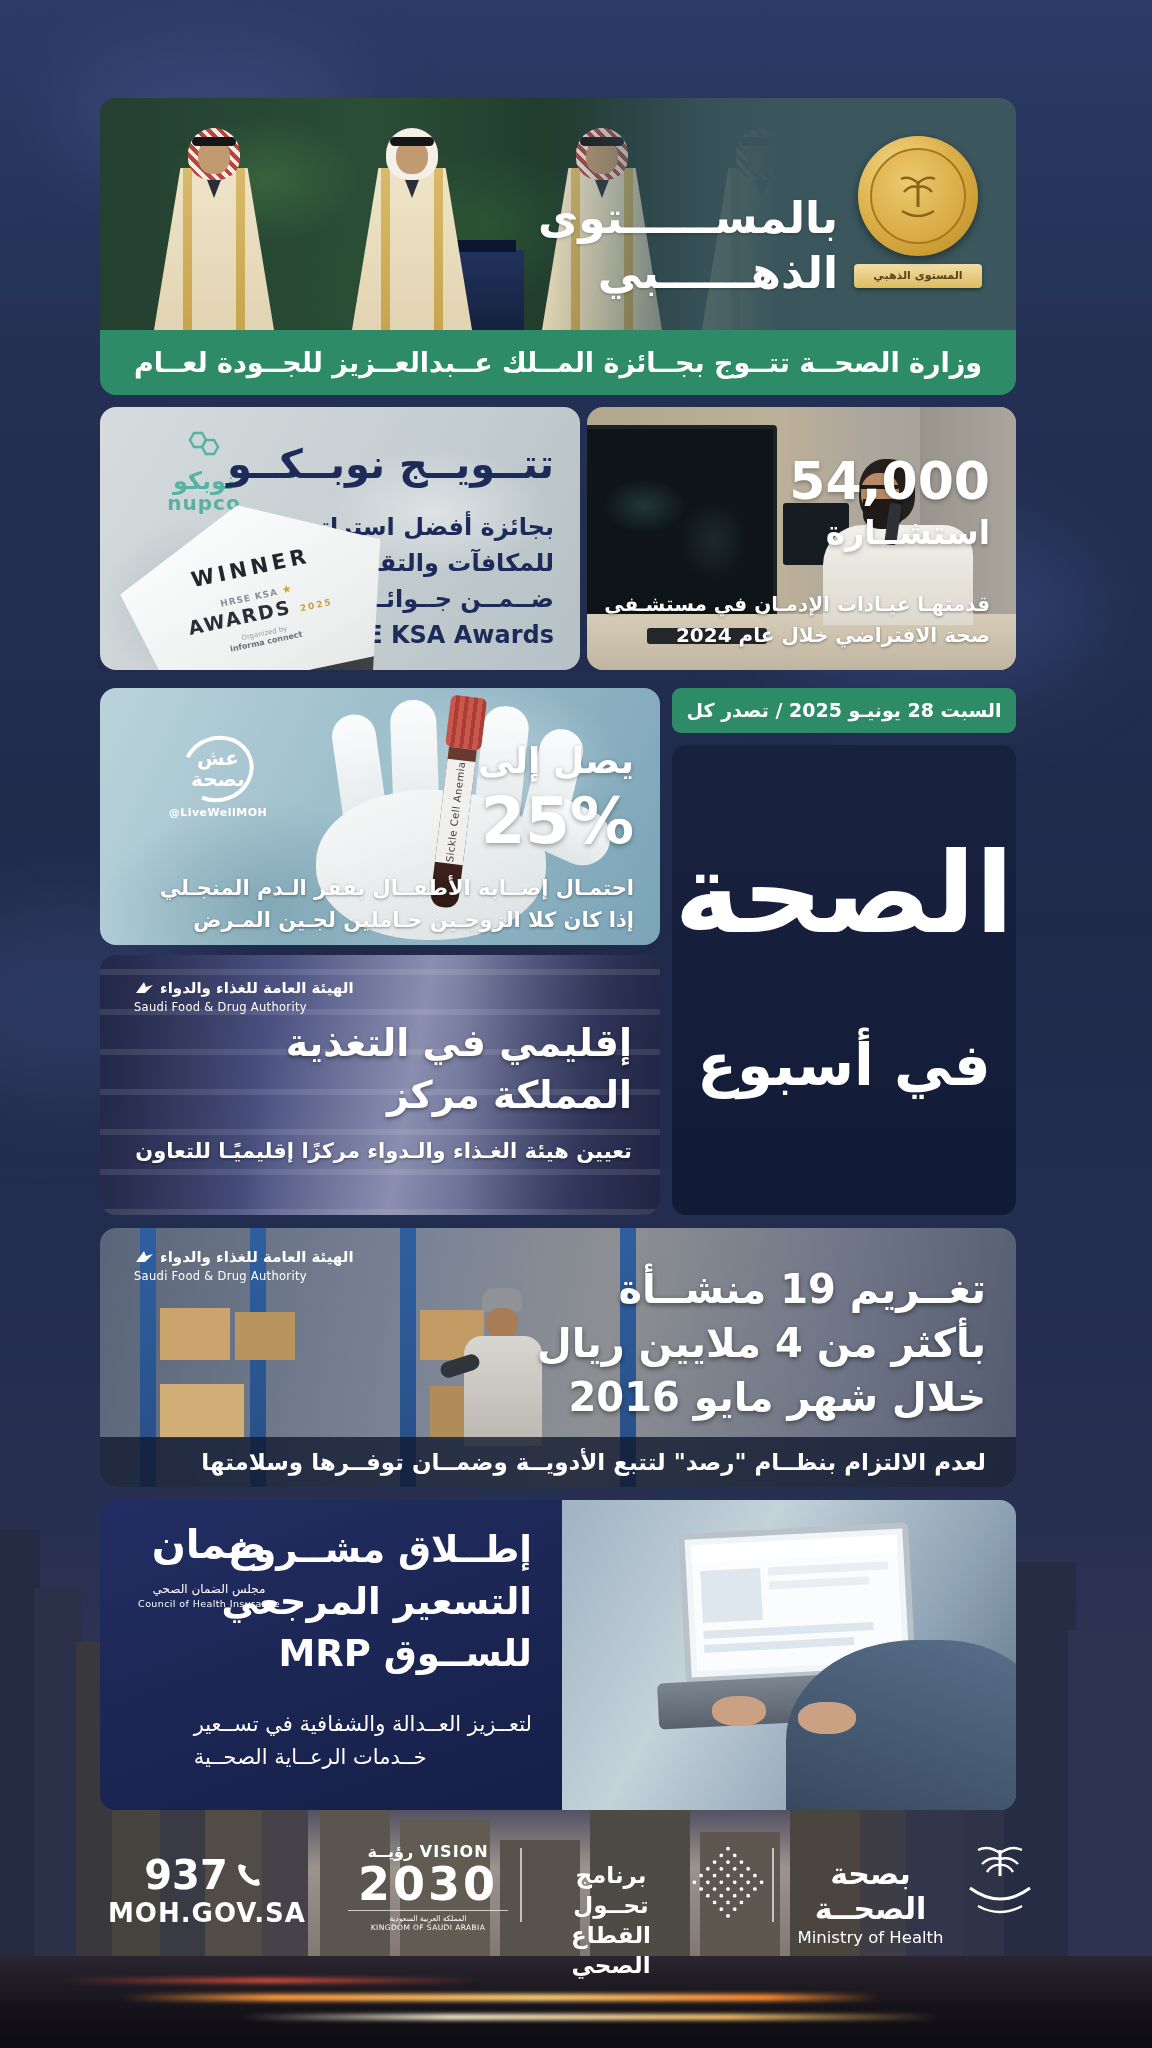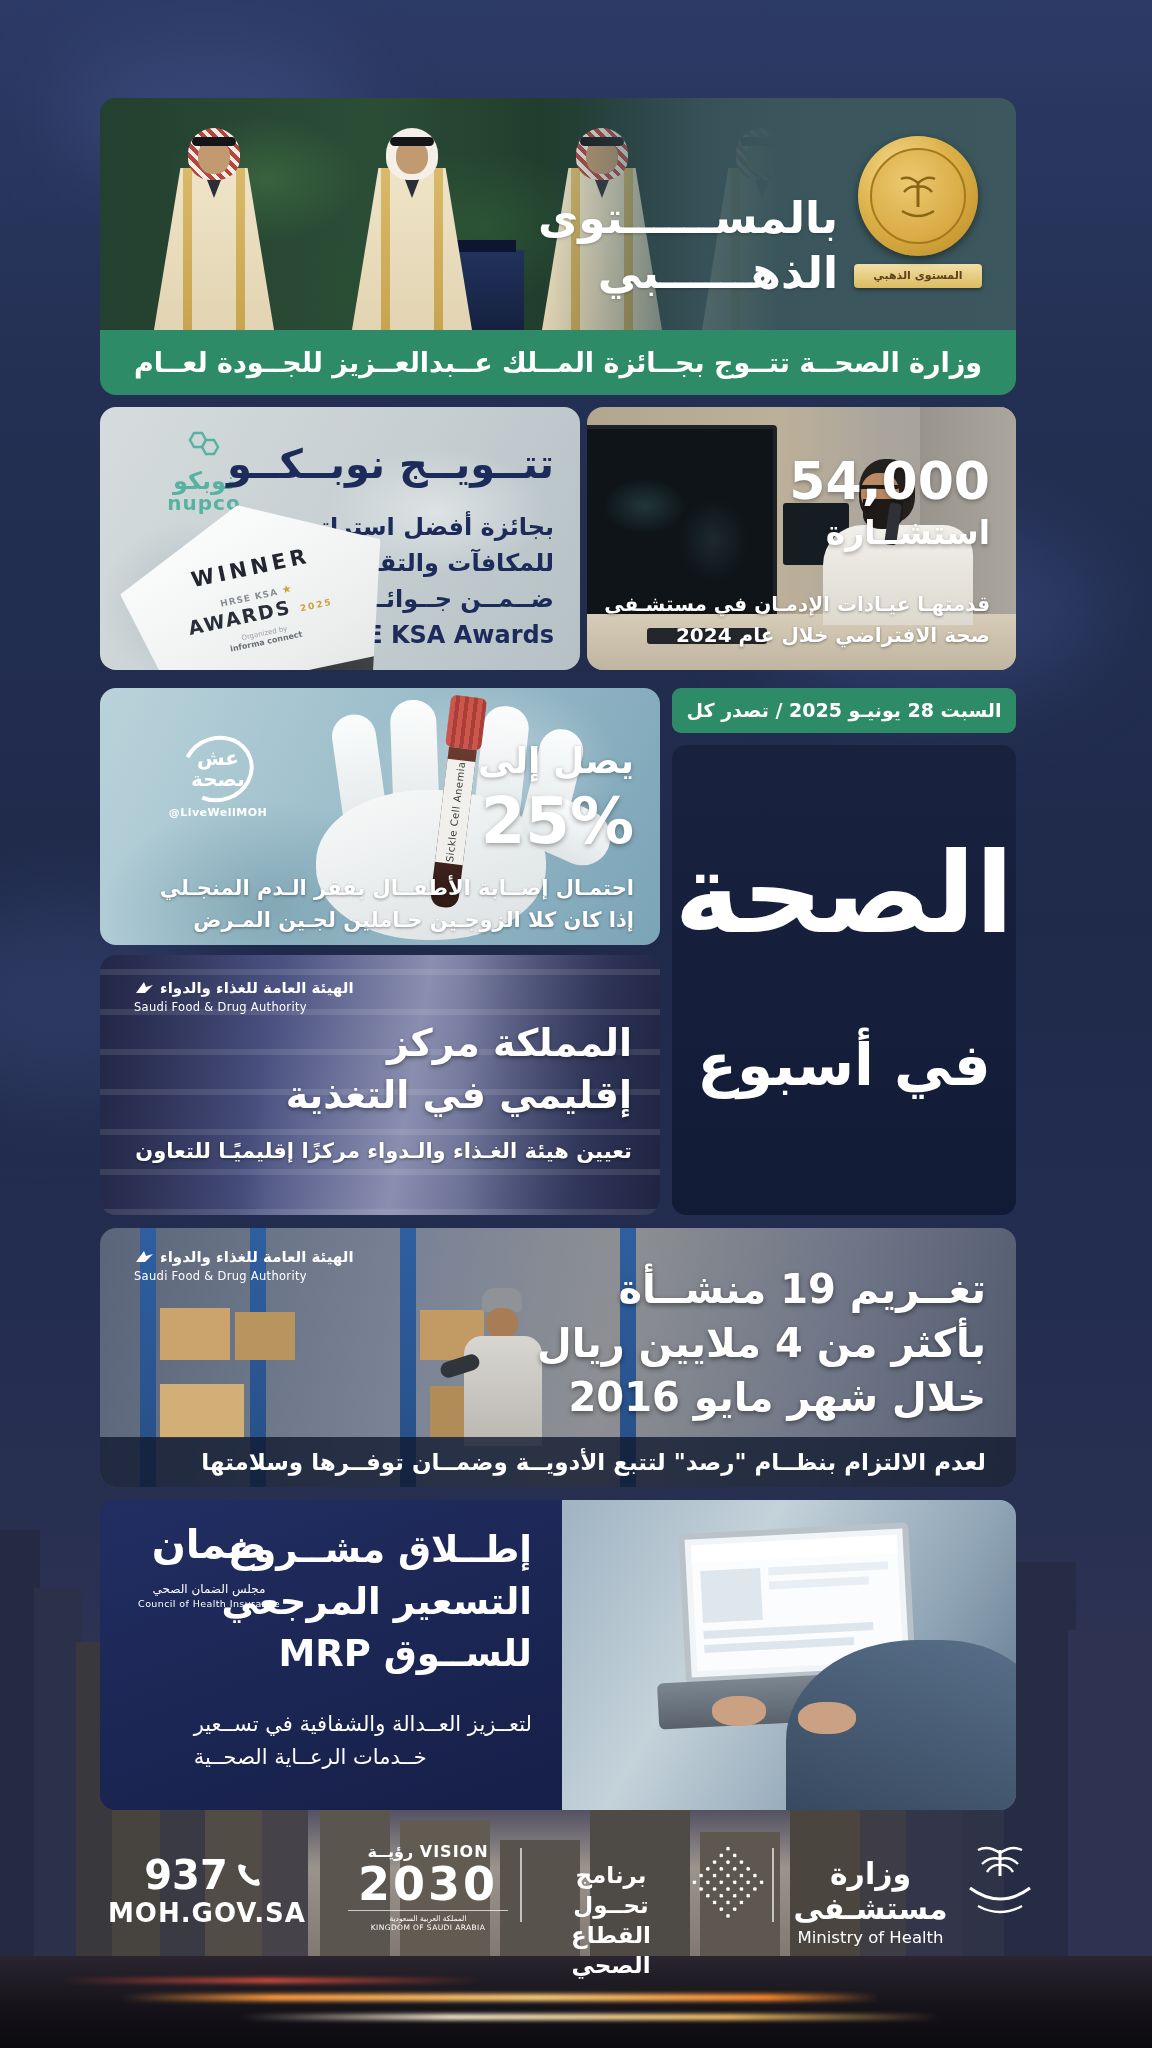--- a/index.html
+++ b/index.html
@@ -392,22 +392,22 @@
     <div class="sfda">
       <div class="row1">
         <span>الهيئة العامة للغذاء والدواء</span>
         <svg width="20" height="16" viewBox="0 0 20 16">
           <path d="M2 13 L10 2 L12 7 L19 5 L11 13 Z" fill="#ffffff"></path>
         </svg>
       </div>
       <div class="row2" dir="ltr">Saudi Food &amp; Drug Authority</div>
     </div>
     <div class="nutri-title rtl">
+      <div>إقليمي في التغذية</div>
       <div>المملكة مركز</div>
-      <div>إقليمي في التغذية</div>
     </div>
     <div class="nutri-body rtl">
       <div>تعيين هيئة الغـذاء والـدواء مركزًا إقليميًـا للتعاون</div>
     </div>
   </section>
 
   <section class="card fines" style="z-index:2; background:linear-gradient(100deg,#5a6579 0%,#7b8496 35%,#8d8f93 55%,#6d7486 80%,#525b6e 100%);">
     <div>
       <div class="rack" style="left:40px;"></div>
       <div class="rack" style="left:150px;"></div>
@@ -493,21 +493,21 @@
     <div class="fsep" style="left:520px;"></div>
     <div class="hstp-text">
       <div>برنامج تحــول</div>
       <div>القطاع الصحي</div>
     </div>
     <div class="hstp-logo">
         <div class="hstp-dots"></div>
       </div>
     <div class="fsep" style="left:772px;"></div>
     <div class="moh-text">
-      <div class="ar">وزارة مستشـفى</div>
+      <div class="ar">بصحة الصحــة</div>
       <div class="en" dir="ltr">Ministry of Health</div>
     </div>
     <div class="moh-logo">
       <svg width="84" height="90" viewBox="0 0 84 90">
         <path d="M42 10 v26" stroke="#ffffff" stroke-width="3" fill="none"></path>
         <path d="M42 13 q-12 -8 -22 -3 M42 13 q12 -8 22 -3 M42 19 q-10 -3 -18 5 M42 19 q10 -3 18 5 M42 25 q-8 -1 -13 7 M42 25 q8 -1 13 7" stroke="#ffffff" stroke-width="2.4" fill="none"></path>
         <path d="M12 48 q30 22 60 0 M72 48 q-30 22 -60 0" stroke="#ffffff" stroke-width="3" fill="none"></path>
         <path d="M20 66 q22 12 44 0" stroke="#ffffff" stroke-width="2.4" fill="none"></path>
       </svg>
     </div>

